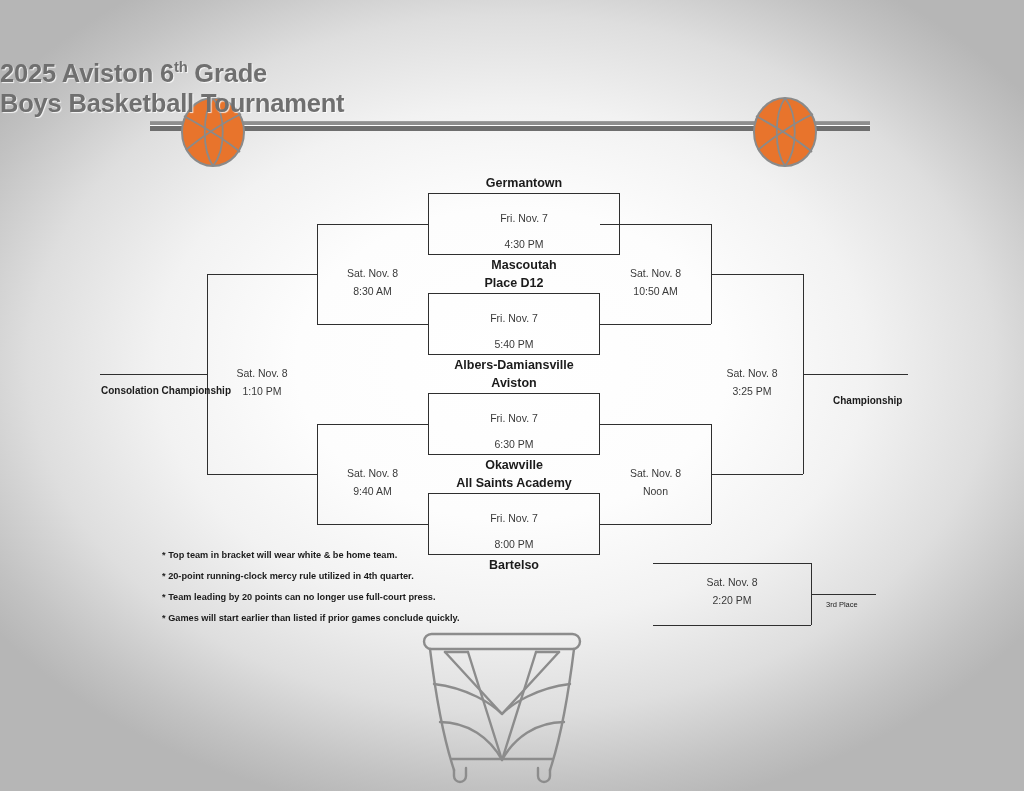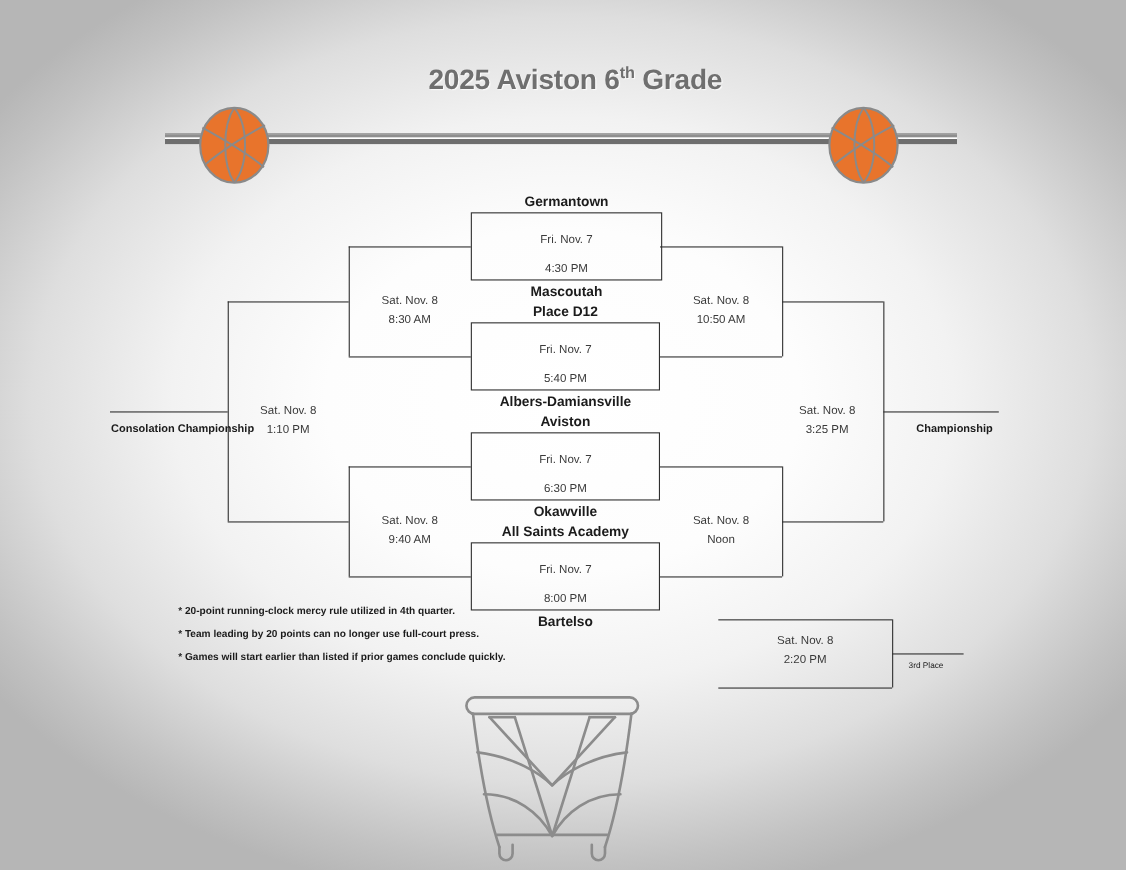--- a/index.html
+++ b/index.html
@@ -12,21 +12,21 @@
     background:
       radial-gradient(ellipse 62% 58% at 50% 46%,
         #ffffff 0%, #fdfdfd 34%, #f2f2f2 56%, #dedede 76%, #c2c2c2 92%, #b6b6b6 100%);
     position: relative;
   }
   #stage { position: absolute; inset: 0; }
 
   
   .title-wrap {
     position: absolute; left: 0; right: 0; top: 52px;
-    text-align: center; z-index: 6; margin-left: 22px;
+    z-index: 6;
   }
   .title-line {
     font-size: 25.5px; font-weight: bold; color: #6f6f6f;
     letter-spacing: -0.2px; line-height: 30px;
     text-shadow: 1px 1px 1px rgba(255,255,255,0.85);
   }
   .title-line sup { font-size: 0.58em; vertical-align: super; }
 
   .bar-assembly { position: absolute; left: 150px; top: 118px; width: 720px; height: 16px; z-index: 3; }
   .bar-rod {
@@ -85,20 +85,21 @@
   .hoop { position: absolute; left: 412px; top: 628px; width: 180px; height: 158px; z-index: 2; }
   .hoop svg { display: block; width: 100%; height: 100%; }
 </style>
 </head>
 <body>
 
 <div id="stage">
 
   <div class="title-wrap">
     <div class="title-line"><span>2025 Aviston 6</span><sup>th</sup><span> Grade</span></div>
+    <div class="title-line">Boys Basketball Tournament</div>
   </div>
 
   <div class="bar-assembly">
     <div class="bar-rod"></div>
   </div>
 
   <div class="ball left">
     <svg viewBox="0 0 66 72">
       <ellipse cx="33" cy="36" rx="31" ry="34" fill="#E8742C" stroke="#8a8a8a" stroke-width="2"></ellipse>
       <path d="M33 2 C 22 18, 22 54, 33 70" fill="none" stroke="#8a8a8a" stroke-width="1.8"></path>
@@ -110,21 +111,21 @@
   <div class="ball right">
     <svg viewBox="0 0 66 72">
       <ellipse cx="33" cy="36" rx="31" ry="34" fill="#E8742C" stroke="#8a8a8a" stroke-width="2"></ellipse>
       <path d="M33 2 C 22 18, 22 54, 33 70" fill="none" stroke="#8a8a8a" stroke-width="1.8"></path>
       <path d="M33 2 C 46 18, 46 54, 33 70" fill="none" stroke="#8a8a8a" stroke-width="1.8"></path>
       <path d="M4 20 C 22 30, 46 44, 60 56" fill="none" stroke="#8a8a8a" stroke-width="1.8"></path>
       <path d="M6 54 C 20 42, 44 26, 61 18" fill="none" stroke="#8a8a8a" stroke-width="1.8"></path>
     </svg>
   </div>
 
-  <div class="game-box" style="left:428px; top:193px; width:174px; height:62px;">
+  <div class="game-box" style="left:428px; top:193px; width:192px; height:62px;">
     <div class="team-label team-top">Germantown</div>
     <div class="game-inner">
       <span class="g-date">Fri. Nov. 7</span>
       <span class="g-time">4:30 PM</span>
     </div>
     <div class="team-label team-bottom">Mascoutah</div>
   </div>
 
   <div class="game-box" style="left:428px; top:293px; width:172px; height:62px;">
     <div class="team-label team-top">Place D12</div>
@@ -196,33 +197,34 @@
   </div>
 
   <div class="lineh" style="left:711px; top:274px; width:92px;"></div>
   <div class="lineh" style="left:711px; top:474px; width:92px;"></div>
   <div class="linev" style="left:803px; top:274px; height:200px;"></div>
   <div class="lineh" style="left:803px; top:374px; width:105px;"></div>
   <div class="slot-label" style="left:700px; top:364px; width:104px;">
     <div>Sat. Nov. 8</div>
     <div>3:25 PM</div>
   </div>
-  <div class="end-label" style="left:833px; top:385px;text-align:center;">Championship</div>
+  <div class="end-label" style="left:833px; top:395px;text-align:center;">Championship</div>
 
   <div class="lineh" style="left:653px; top:563px; width:158px;"></div>
   <div class="lineh" style="left:653px; top:625px; width:158px;"></div>
   <div class="linev" style="left:811px; top:563px; height:62px;"></div>
   <div class="lineh" style="left:811px; top:594px; width:65px;"></div>
   <div class="slot-label" style="left:653px; top:573px; width:158px;">
     <div>Sat. Nov. 8</div>
     <div>2:20 PM</div>
   </div>
   <div class="end-label third-label" style="left:826px; top:600px;">3rd Place</div>
 
   <div class="notes">
+    <div class="note">* Top team in bracket will wear white &amp; be home team.</div>
     <div class="note">* 20-point running-clock mercy rule utilized in 4th quarter.</div>
     <div class="note">* Team leading by 20 points can no longer use full-court press.</div>
     <div class="note">* Games will start earlier than listed if prior games conclude quickly.</div>
   </div>
 
   <div class="hoop">
     <svg viewBox="0 0 180 158">
       <g fill="none" stroke="#8c8c8c" stroke-width="2.4" stroke-linecap="round" stroke-linejoin="round">
         <rect x="12" y="6" width="156" height="15" rx="7.5"></rect>
         <path d="M18 21 C 24 70, 32 112, 42 142"></path>

